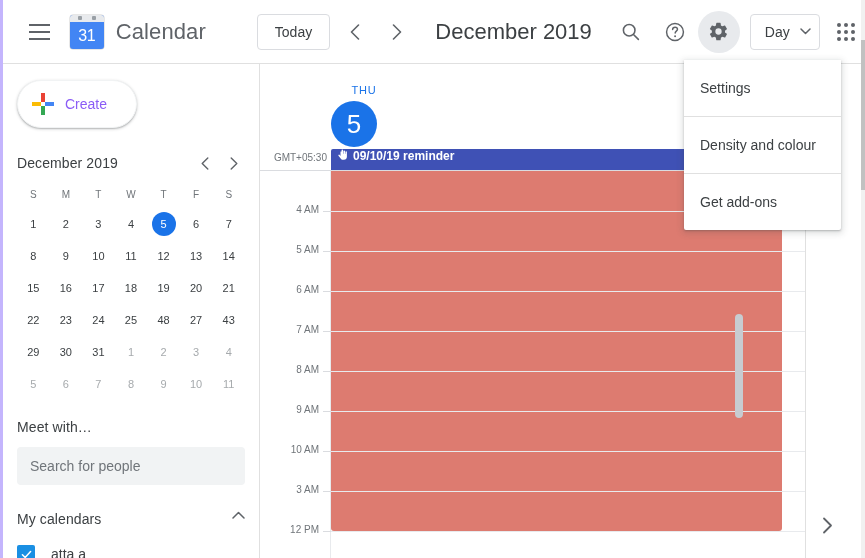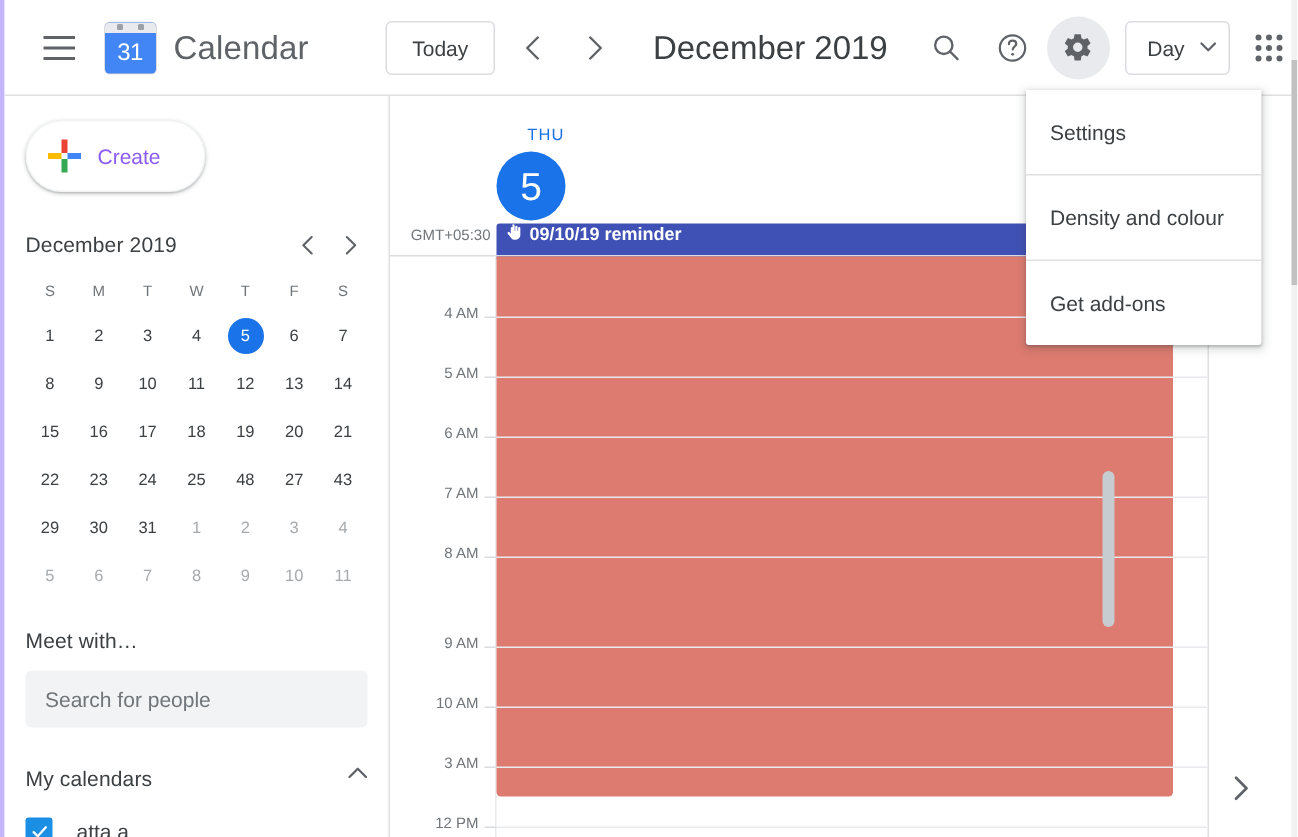--- a/index.html
+++ b/index.html
@@ -496,21 +496,21 @@
           <div class="hour-row" style="top: 0px; position: relative;">
             <div class="hour-line"></div>
             <div class="hour-tick"></div>
             <div class="hour-label">7 AM</div>
           </div>
           <div class="hour-row" style="top: 0px; position: relative;">
             <div class="hour-line"></div>
             <div class="hour-tick"></div>
             <div class="hour-label">8 AM</div>
           </div>
-          <div class="hour-row" style="top: 0px; position: relative; margin-top: 20px;">
+          <div class="hour-row" style="top: 0px; position: relative;">
             <div class="hour-line"></div>
             <div class="hour-tick"></div>
             <div class="hour-label">9 AM</div>
           </div>
           <div class="hour-row" style="top: 0px; position: relative;">
             <div class="hour-line"></div>
             <div class="hour-tick"></div>
             <div class="hour-label">10 AM</div>
           </div>
           <div class="hour-row" style="top: 0px; position: relative;">

